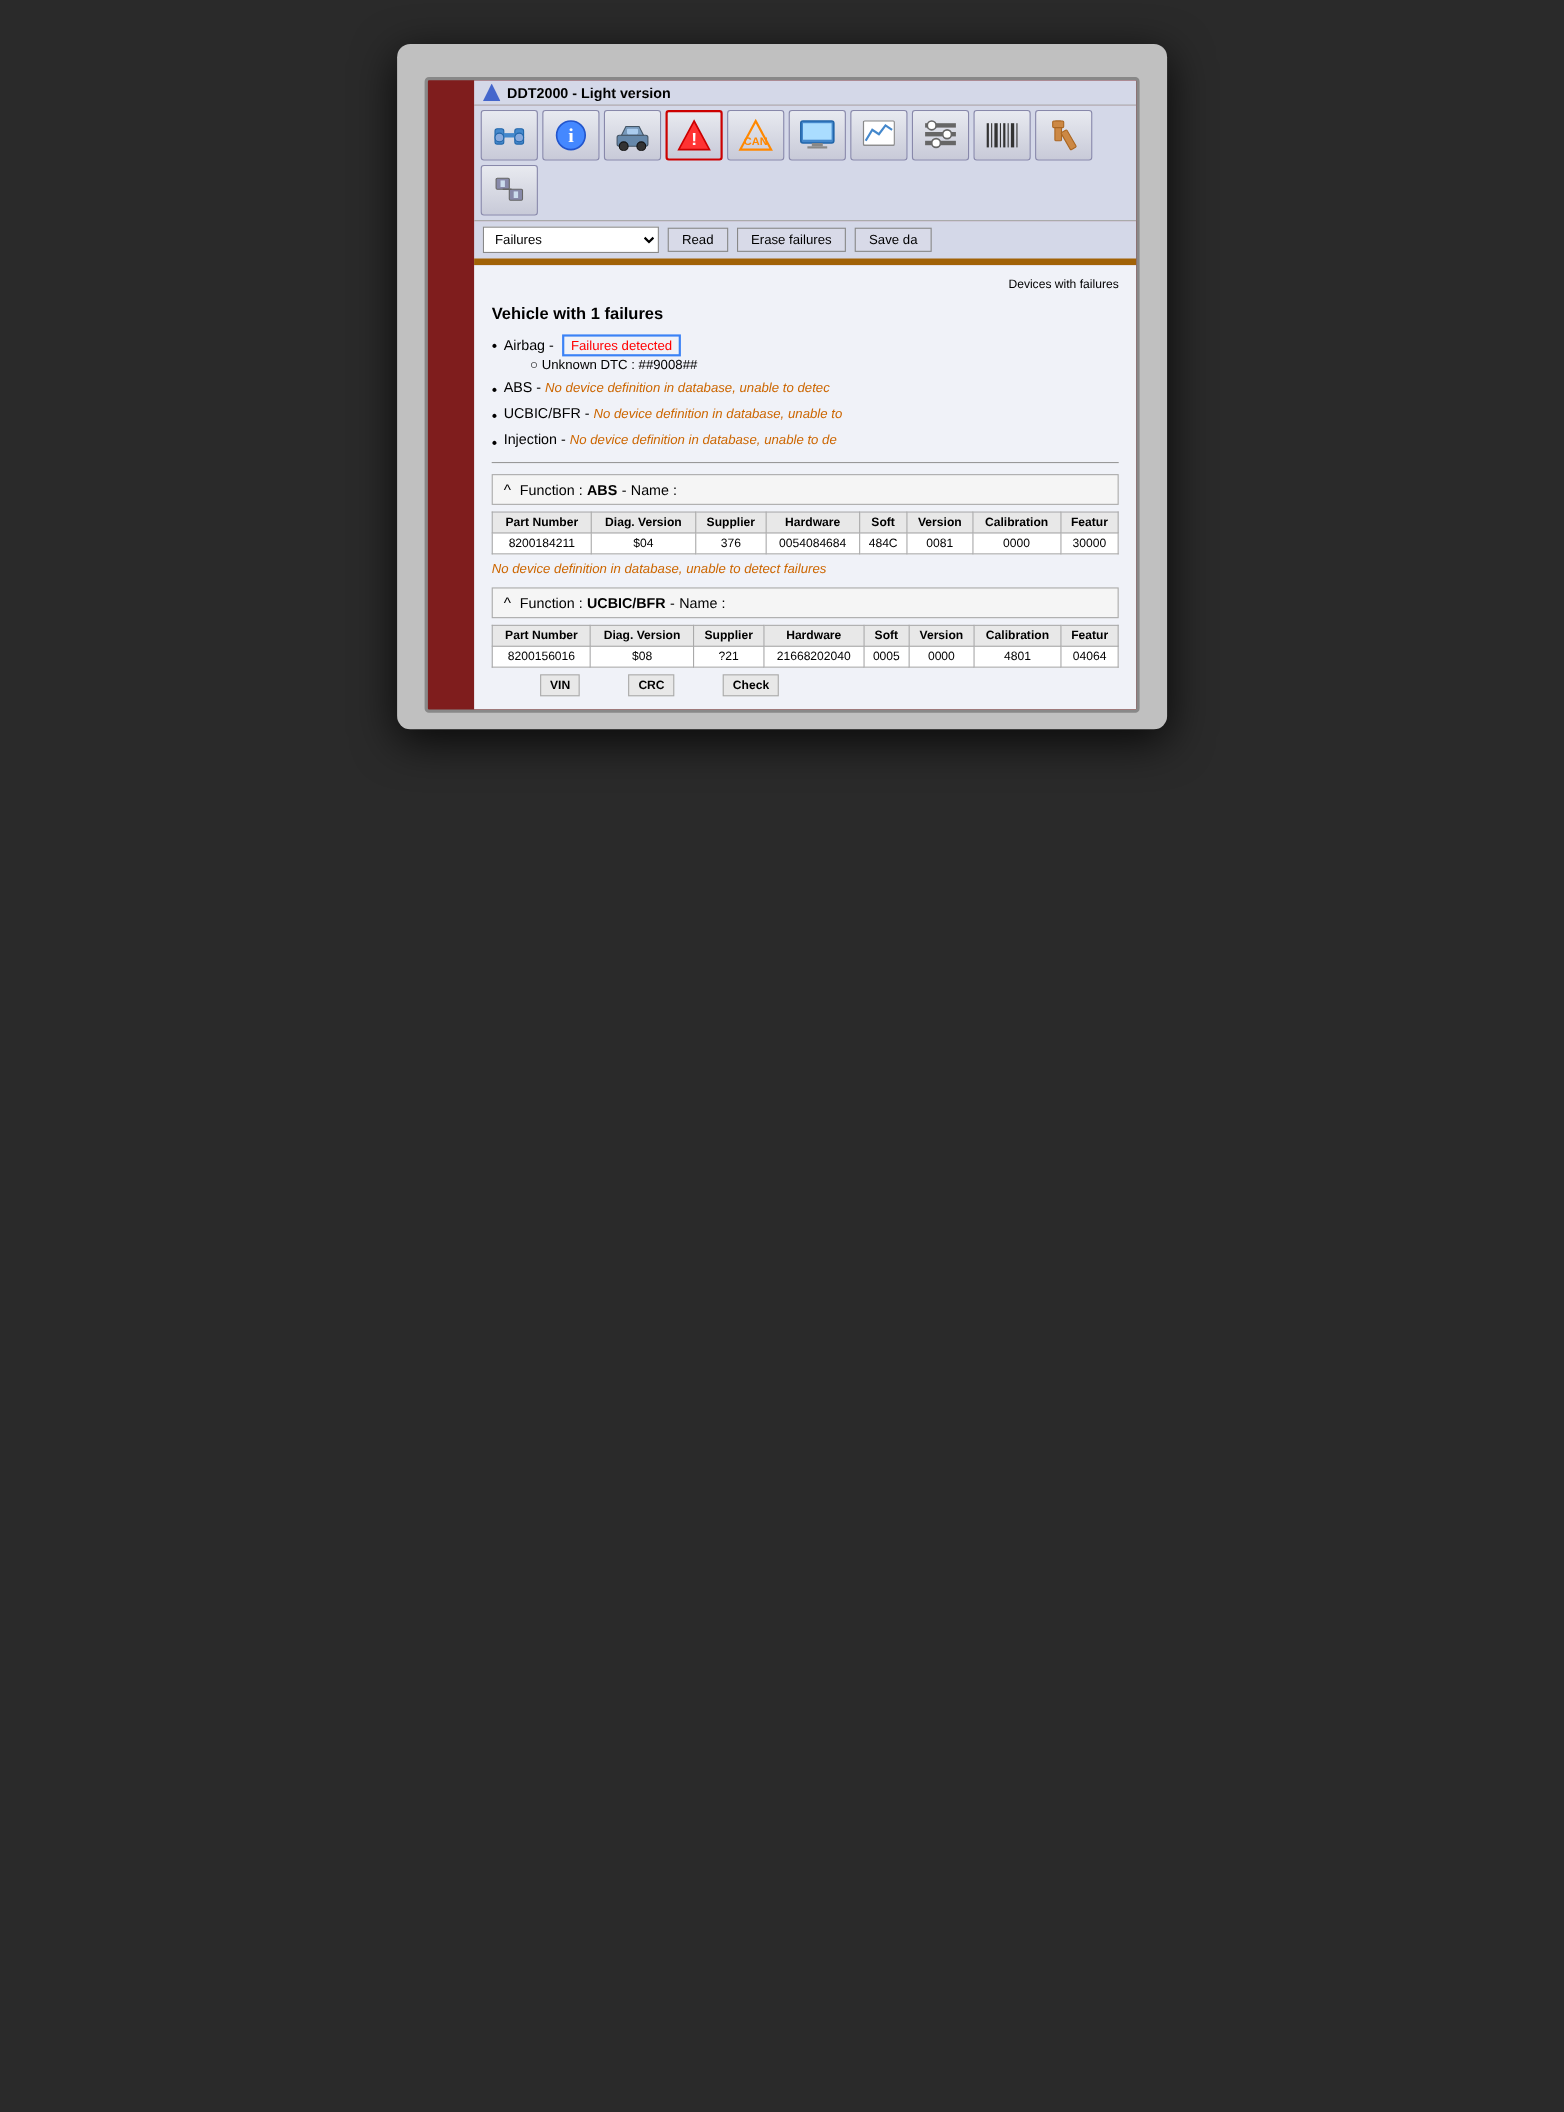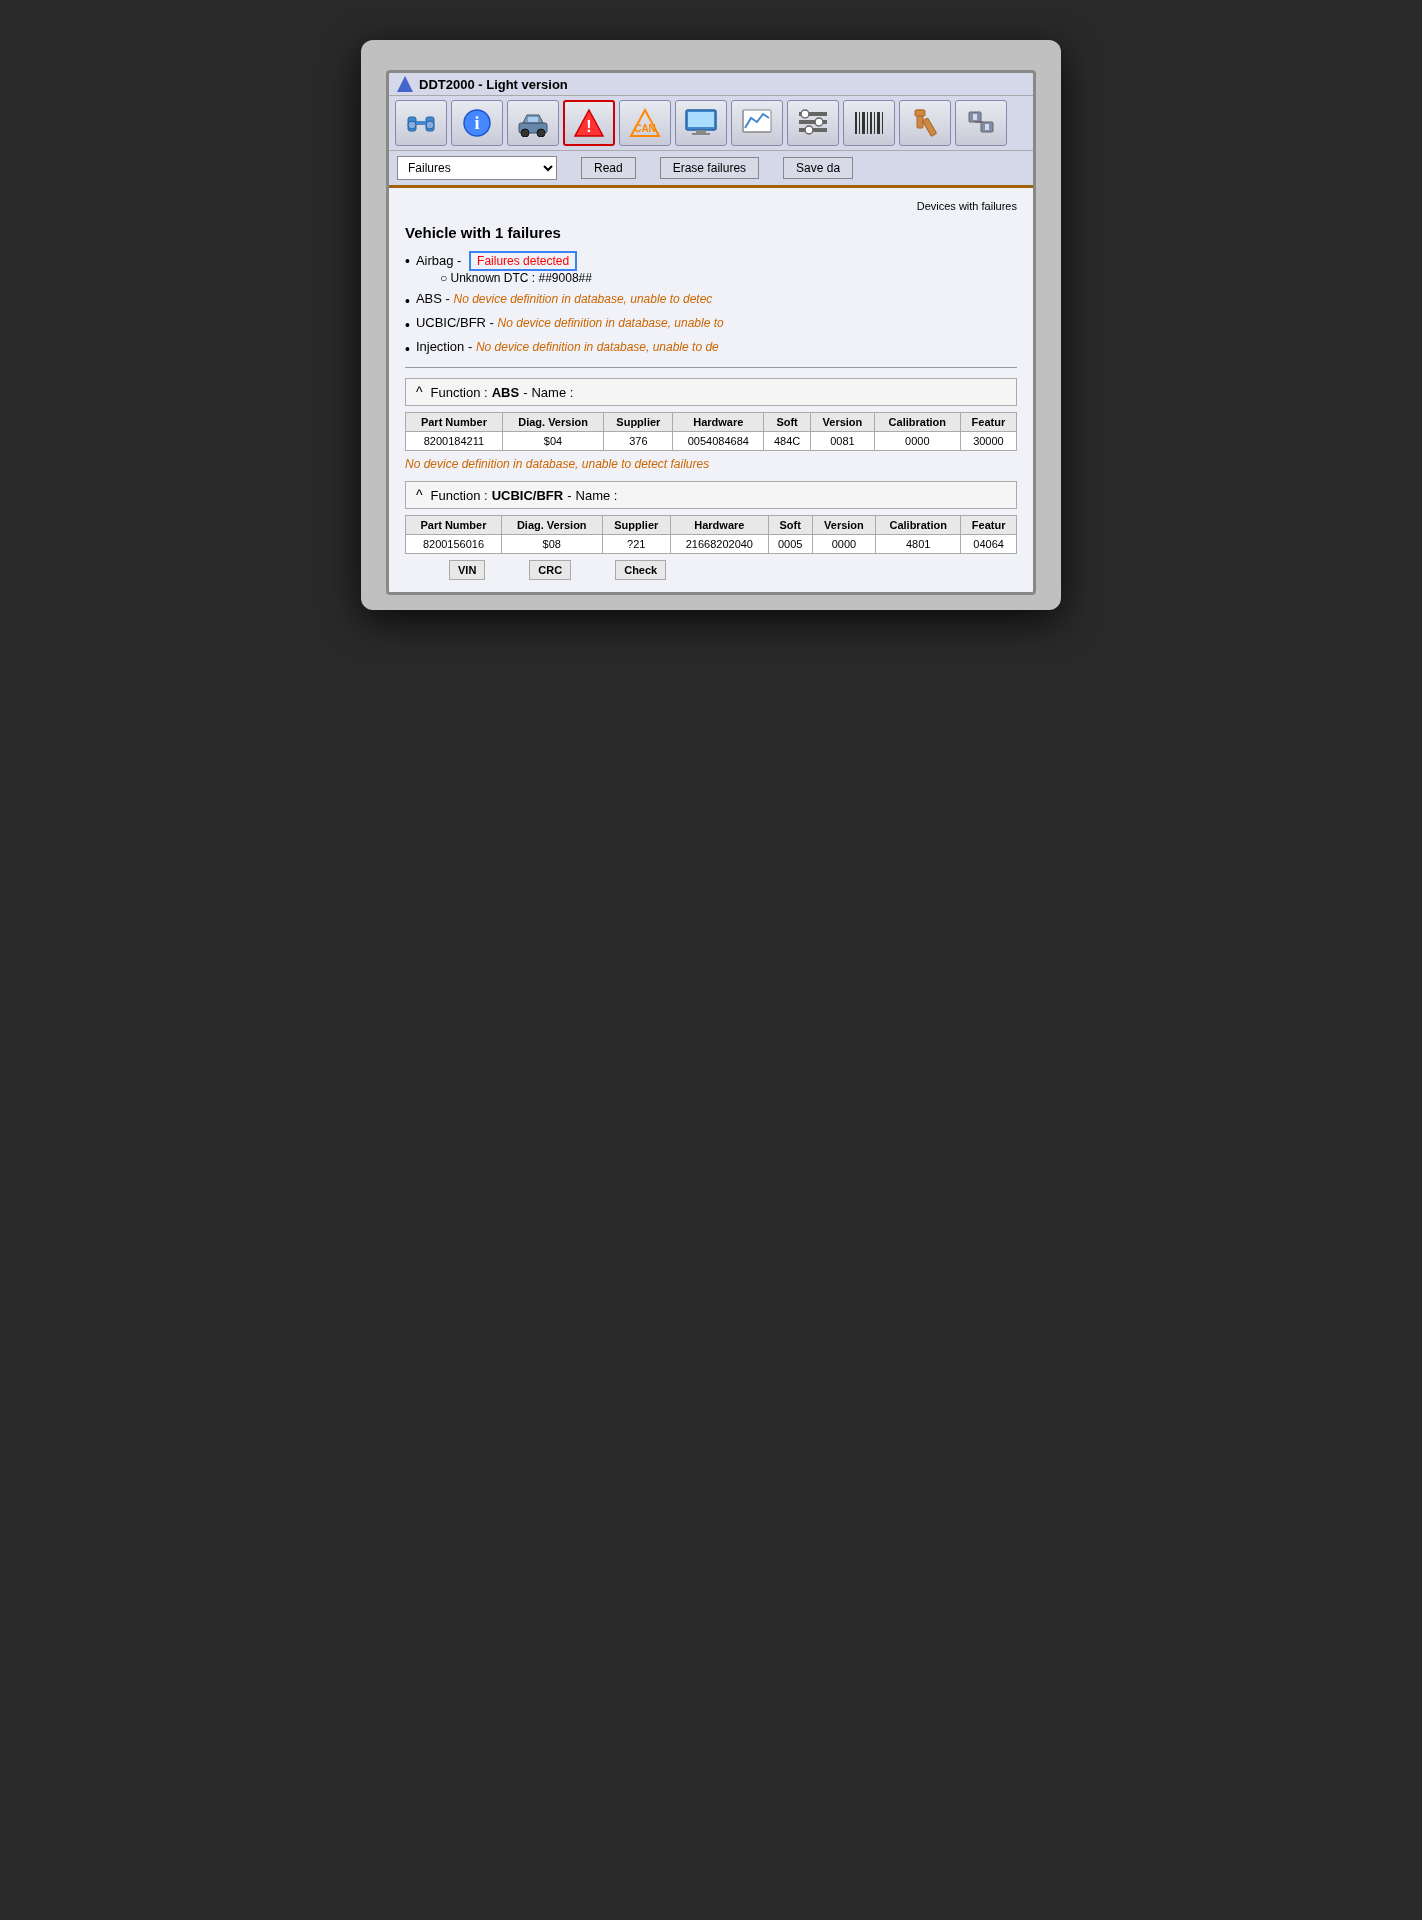--- a/index.html
+++ b/index.html
@@ -13,25 +13,26 @@
       font-family: Arial, sans-serif;
     }
     .laptop-frame {
       background: #c0c0c0;
       border-radius: 12px;
       padding: 30px 25px 15px;
       width: 700px;
       box-shadow: 0 10px 40px rgba(0,0,0,0.8);
     }
     .screen {
-      background: #a16207;
+      background: #7f1d1d;
       border: 3px solid #888;
       border-radius: 4px;
       overflow: hidden;
       font-size: 13px;
+      padding-left: 42px;
     }
     .title-bar {
       background: #d4d8e8;
       padding: 3px 8px;
       display: flex;
       align-items: center;
       gap: 6px;
       border-bottom: 1px solid #aaa;
     }
     .title-bar-icon {
@@ -63,22 +64,22 @@
       align-items: center;
       justify-content: center;
       cursor: pointer;
       font-size: 20px;
     }
     .action-bar {
       background: #d4d8e8;
       padding: 5px 8px;
       display: flex;
       align-items: center;
-      gap: 24px;
-      border-bottom: 3px solid #a16207;
+      gap: 8px;
+      border-bottom: 6px solid #a16207;
     }
     .dropdown-select {
       padding: 3px 6px;
       border: 1px solid #888;
       background: white;
       font-size: 12px;
       width: 160px;
     }
     .action-button {
       padding: 3px 12px;

